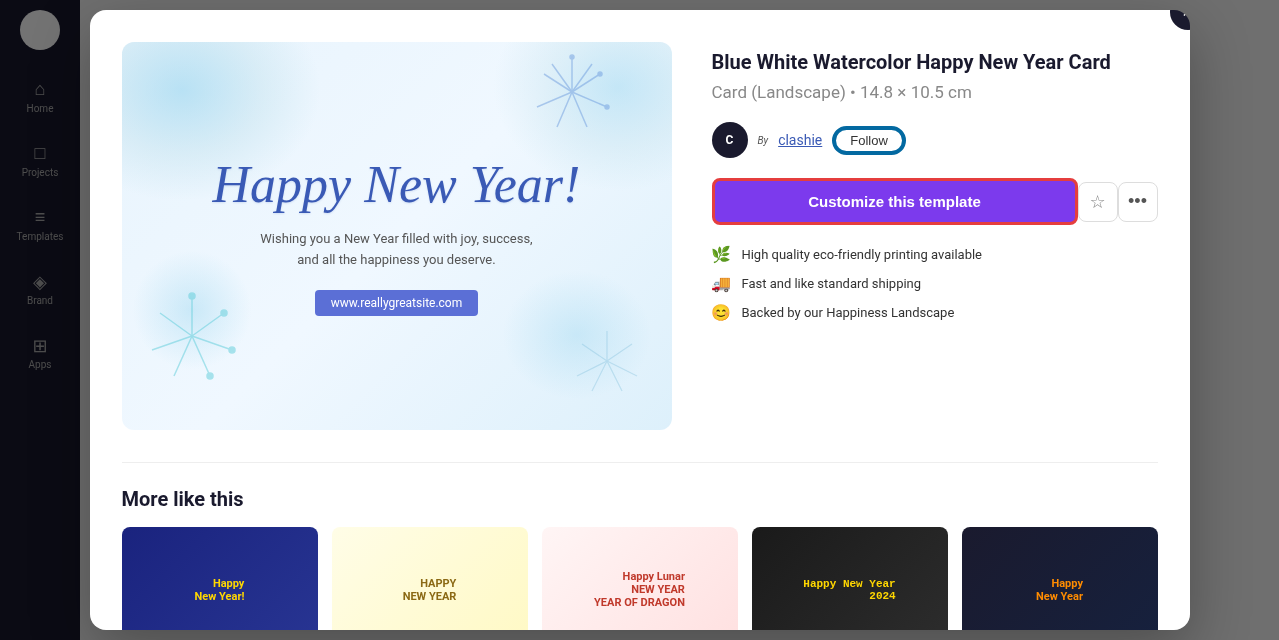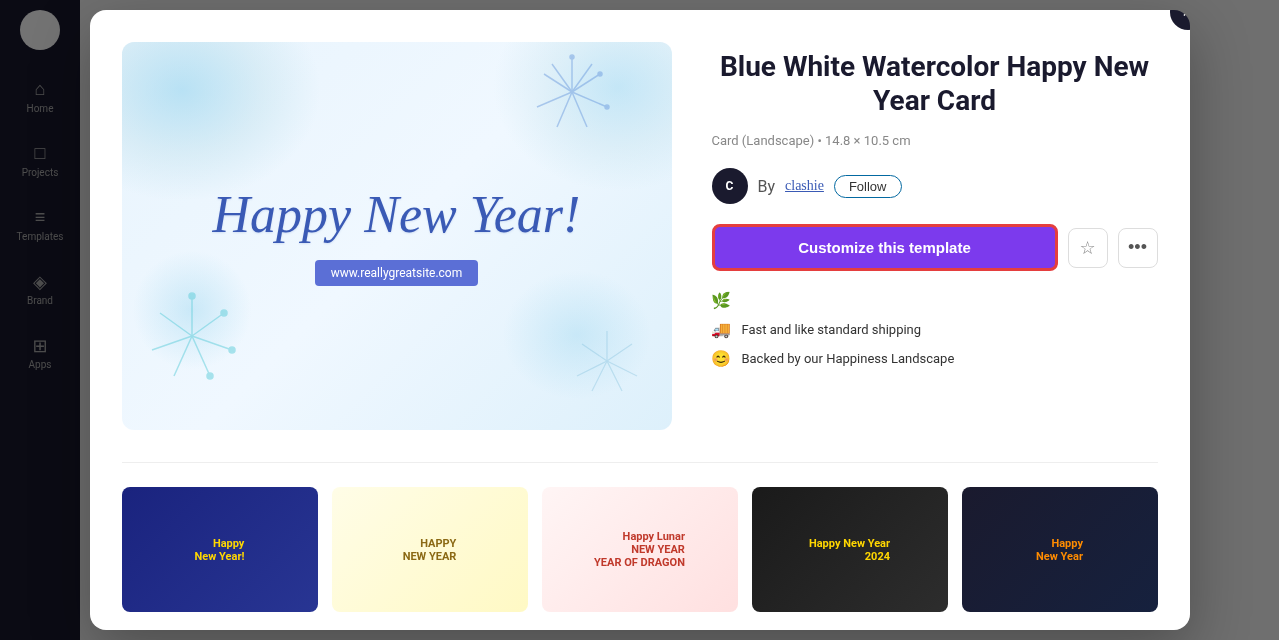--- a/index.html
+++ b/index.html
@@ -186,30 +186,29 @@
       display: inline-block;
     }
 
     
     .info-panel {
       flex: 1;
       padding: 8px 0;
     }
 
     .template-title {
-      font-size: 28px;
+      font-size: 20px;
       font-weight: 700;
       color: #1a1a2e;
       line-height: 1.2;
-      margin-bottom: 16px;
-      text-align: center;
+      margin-bottom: 8px;
     }
 
     .template-meta {
-      font-size: 13px;
+      font-size: 17px;
       color: #888;
       margin-bottom: 20px;
     }
 
     .author-row {
       display: flex;
       align-items: center;
       gap: 10px;
       margin-bottom: 20px;
     }
@@ -221,37 +220,35 @@
       display: flex; align-items: center; justify-content: center;
       color: #fff; font-size: 12px;
       font-weight: bold;
     }
 
     .author-name {
       font-size: 14px;
       color: #3a5ab5;
       text-decoration: underline;
       cursor: pointer;
-      font-family: Liberation Serif, serif;
     }
 
     .follow-btn {
       padding: 3px 14px;
-      border: 1px solid #0369a1;
+      border: 4px solid #0369a1;
       border-radius: 20px;
       font-size: 13px;
       background: #fff;
       cursor: pointer;
       color: #333;
     }
 
     .customize-row {
       display: flex;
       align-items: center;
-      gap: 10px;
       margin-bottom: 20px;
     }
 
     .customize-btn {
       flex: 1;
       padding: 12px 24px;
       background: #7c3aed;
       color: #fff;
       border: 3px solid #e53e3e;
       border-radius: 8px;
@@ -357,21 +354,21 @@
 
     .thumb-text {
       text-align: right;
       font-size: 11px;
       font-weight: bold;
       padding: 8px;
     }
     .thumb-1 .thumb-text { color: #ffd700; }
     .thumb-2 .thumb-text { color: #8b6914; }
     .thumb-3 .thumb-text { color: #c0392b; }
-    .thumb-4 .thumb-text { color: #ffd700; }
+    .thumb-4 .thumb-text { color: #ffd700; font-family: Liberation Mono, monospace; }
     .thumb-5 .thumb-text { color: #ff8c00; }
   </style>
 </head>
 <body>
 
 <div class="app-bg">
   <div class="sidebar">
     <div class="sidebar-logo"></div>
     <div class="sidebar-item">
       <span class="si-icon">⌂</span>
@@ -454,58 +451,64 @@
               <line x1="35" y1="35" x2="50" y2="65"></line>
               <line x1="35" y1="35" x2="20" y2="65"></line>
               <line x1="35" y1="35" x2="5" y2="50"></line>
               <line x1="35" y1="35" x2="10" y2="18"></line>
             </g>
           </svg>
         </div>
 
         <div class="card-content">
           <div class="happy-new-year-text">Happy New Year!</div>
+          <div class="card-subtitle">
+            <span>Wishing you a New Year filled with joy, success,</span><br>
+            <span>and all the happiness you deserve.</span>
+          </div>
           <div class="card-url-badge">www.reallygreatsite.com</div>
         </div>
       </div>
 
       <div class="info-panel">
         <h1 class="template-title">Blue White Watercolor Happy New Year Card</h1>
         <p class="template-meta">Card (Landscape) • 14.8 × 10.5 cm</p>
 
         <div class="author-row">
           <div class="author-avatar">C</div>
-          <span style="font-size:16px; color:#555;">By</span>
+          <span style="font-size:10px; color:#555;font-style:italic;">By</span>
           <span class="author-name">clashie</span>
           <button class="follow-btn">Follow</button>
         </div>
 
         <div class="customize-row">
           <button class="customize-btn">Customize this template</button>
           <button class="star-btn">☆</button>
           <button class="more-btn">•••</button>
         </div>
 
         <ul class="features-list">
           <li class="feature-item">
             <span class="feature-icon">🌿</span>
+            <span>High quality eco-friendly printing available</span>
           </li>
           <li class="feature-item">
             <span class="feature-icon">🚚</span>
             <span>Fast and like standard shipping</span>
           </li>
           <li class="feature-item">
             <span class="feature-icon">😊</span>
             <span>Backed by our Happiness Landscape</span>
           </li>
         </ul>
       </div>
     </div>
 
     <div class="more-section">
+      <h2 class="more-title">More like this</h2>
       <div class="thumbnails-row">
 
         <div class="thumb thumb-1">
           <div class="thumb-text">
             Happy<br>New Year!
           </div>
         </div>
 
         <div class="thumb thumb-2">
           <div class="thumb-text">

